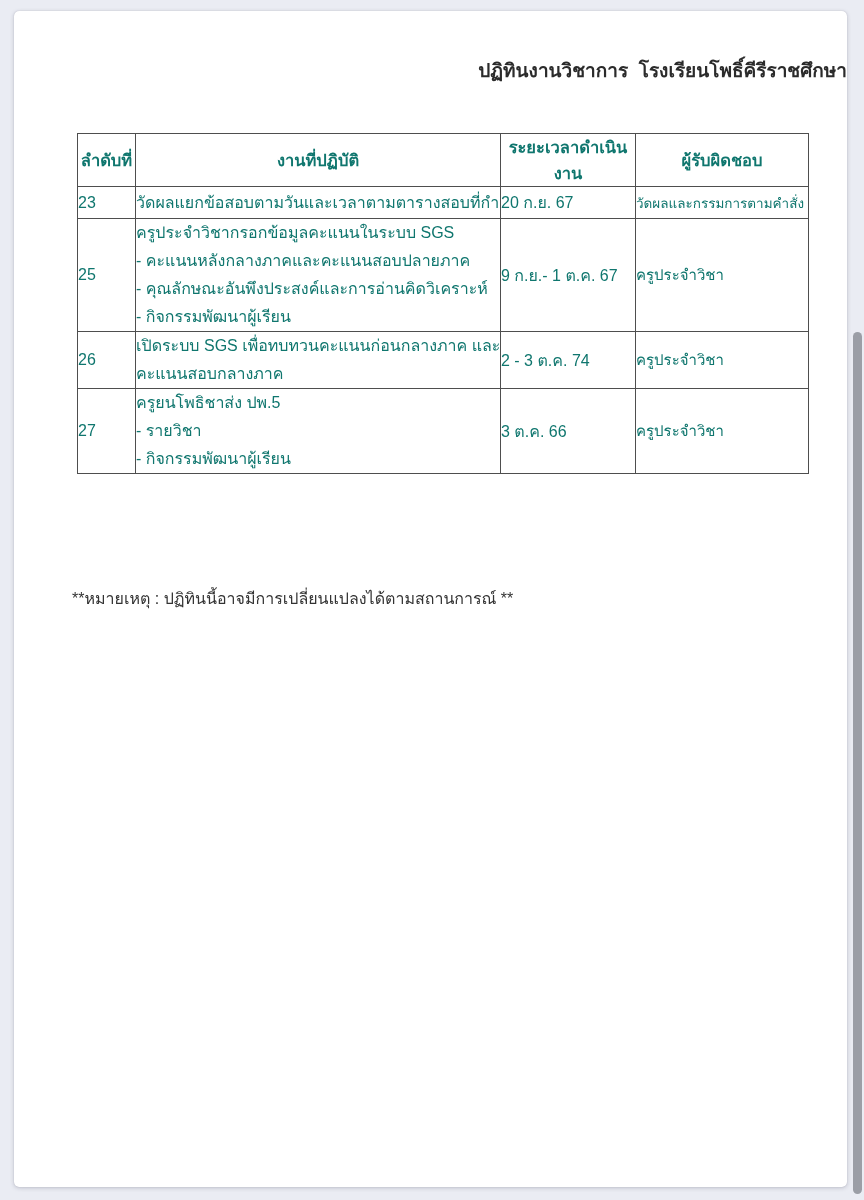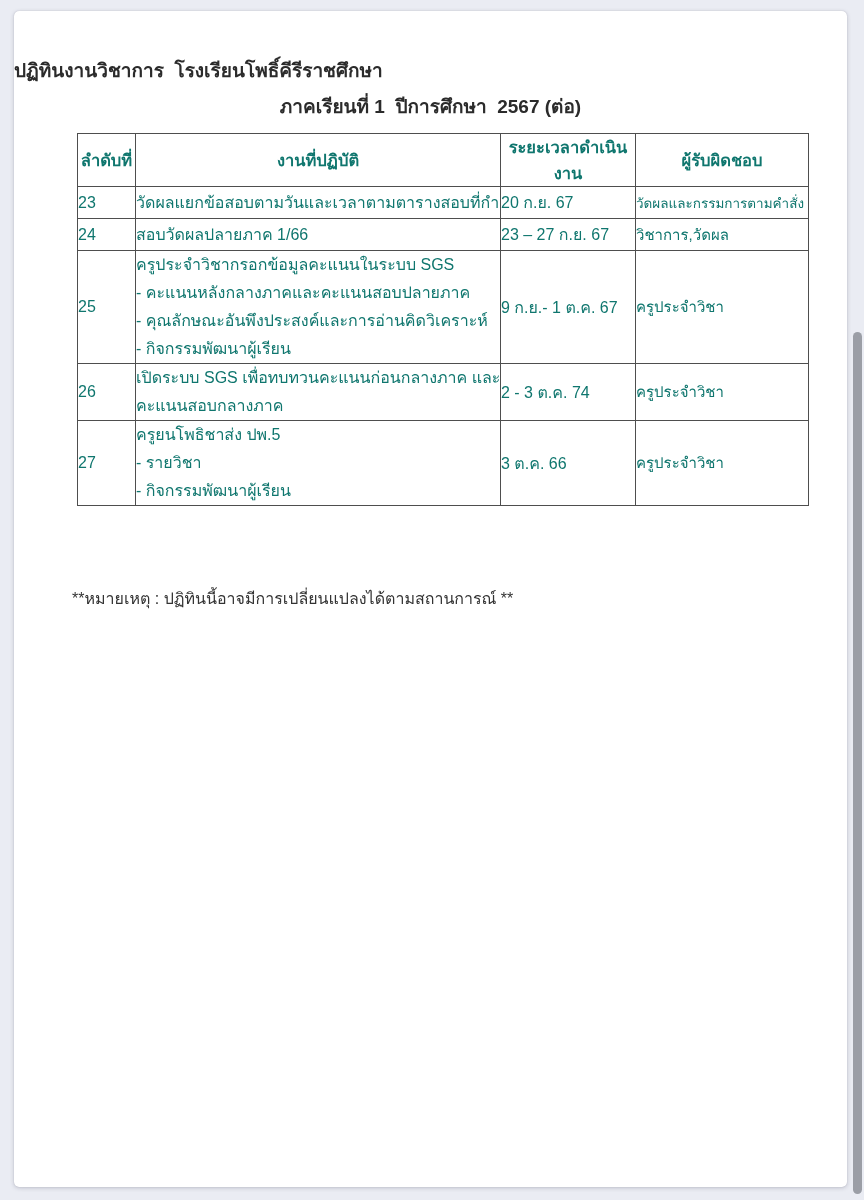--- a/index.html
+++ b/index.html
@@ -24,21 +24,21 @@
     height: 1176px;
     background: #ffffff;
     border-radius: 5px;
     box-shadow: 0 1px 4px rgba(40,40,70,0.22), 0 0 1px rgba(40,40,70,0.25);
   }
   .doc-title {
     position: absolute;
     left: 0;
     top: 44px;
     width: 100%;
-    text-align: left;
+    text-align: right;
     font-size: 19px;
     font-weight: bold;
     color: #2b2b2b;
     white-space: pre;
   }
   .doc-subtitle {
     position: absolute;
     left: 0;
     top: 80px;
     width: 100%;
@@ -112,21 +112,20 @@
   }
 </style>
 </head>
 <body>
 
 <div class="stage">
 
   <div class="doc-page">
 
     <div class="doc-title">ปฏิทินงานวิชาการ  โรงเรียนโพธิ์คีรีราชศึกษา</div>
-    <div class="doc-subtitle">ภาคเรียนที่ 1  ปีการศึกษา  2567 (ต่อ)</div>
 
     <table class="schedule">
       <colgroup>
         <col class="c-no">
           <col class="c-task">
           <col class="c-dur">
           <col class="c-resp">
       </colgroup>
       <thead>
         <tr>
@@ -137,28 +136,20 @@
         </tr>
       </thead>
       <tbody>
         <tr class="single">
           <td class="cell-no">23</td>
           <td class="cell-task">
             <div class="task-line">วัดผลแยกข้อสอบตามวันและเวลาตามตารางสอบที่กำหนด</div>
           </td>
           <td class="cell-dur">20 ก.ย. 67</td>
           <td class="cell-resp tight">วัดผลและกรรมการตามคำสั่ง</td>
-        </tr>
-        <tr class="single">
-          <td class="cell-no">24</td>
-          <td class="cell-task">
-            <div class="task-line">สอบวัดผลปลายภาค 1/66</div>
-          </td>
-          <td class="cell-dur">23 – 27 ก.ย. 67</td>
-          <td class="cell-resp">วิชาการ,วัดผล</td>
         </tr>
         <tr>
           <td class="cell-no">25</td>
           <td class="cell-task">
             <div class="task-line">ครูประจำวิชากรอกข้อมูลคะแนนในระบบ SGS</div>
             <div class="task-line">- คะแนนหลังกลางภาคและคะแนนสอบปลายภาค</div>
             <div class="task-line">- คุณลักษณะอันพึงประสงค์และการอ่านคิดวิเคราะห์</div>
             <div class="task-line">- กิจกรรมพัฒนาผู้เรียน</div>
           </td>
           <td class="cell-dur">9 ก.ย.- 1 ต.ค. 67</td>

